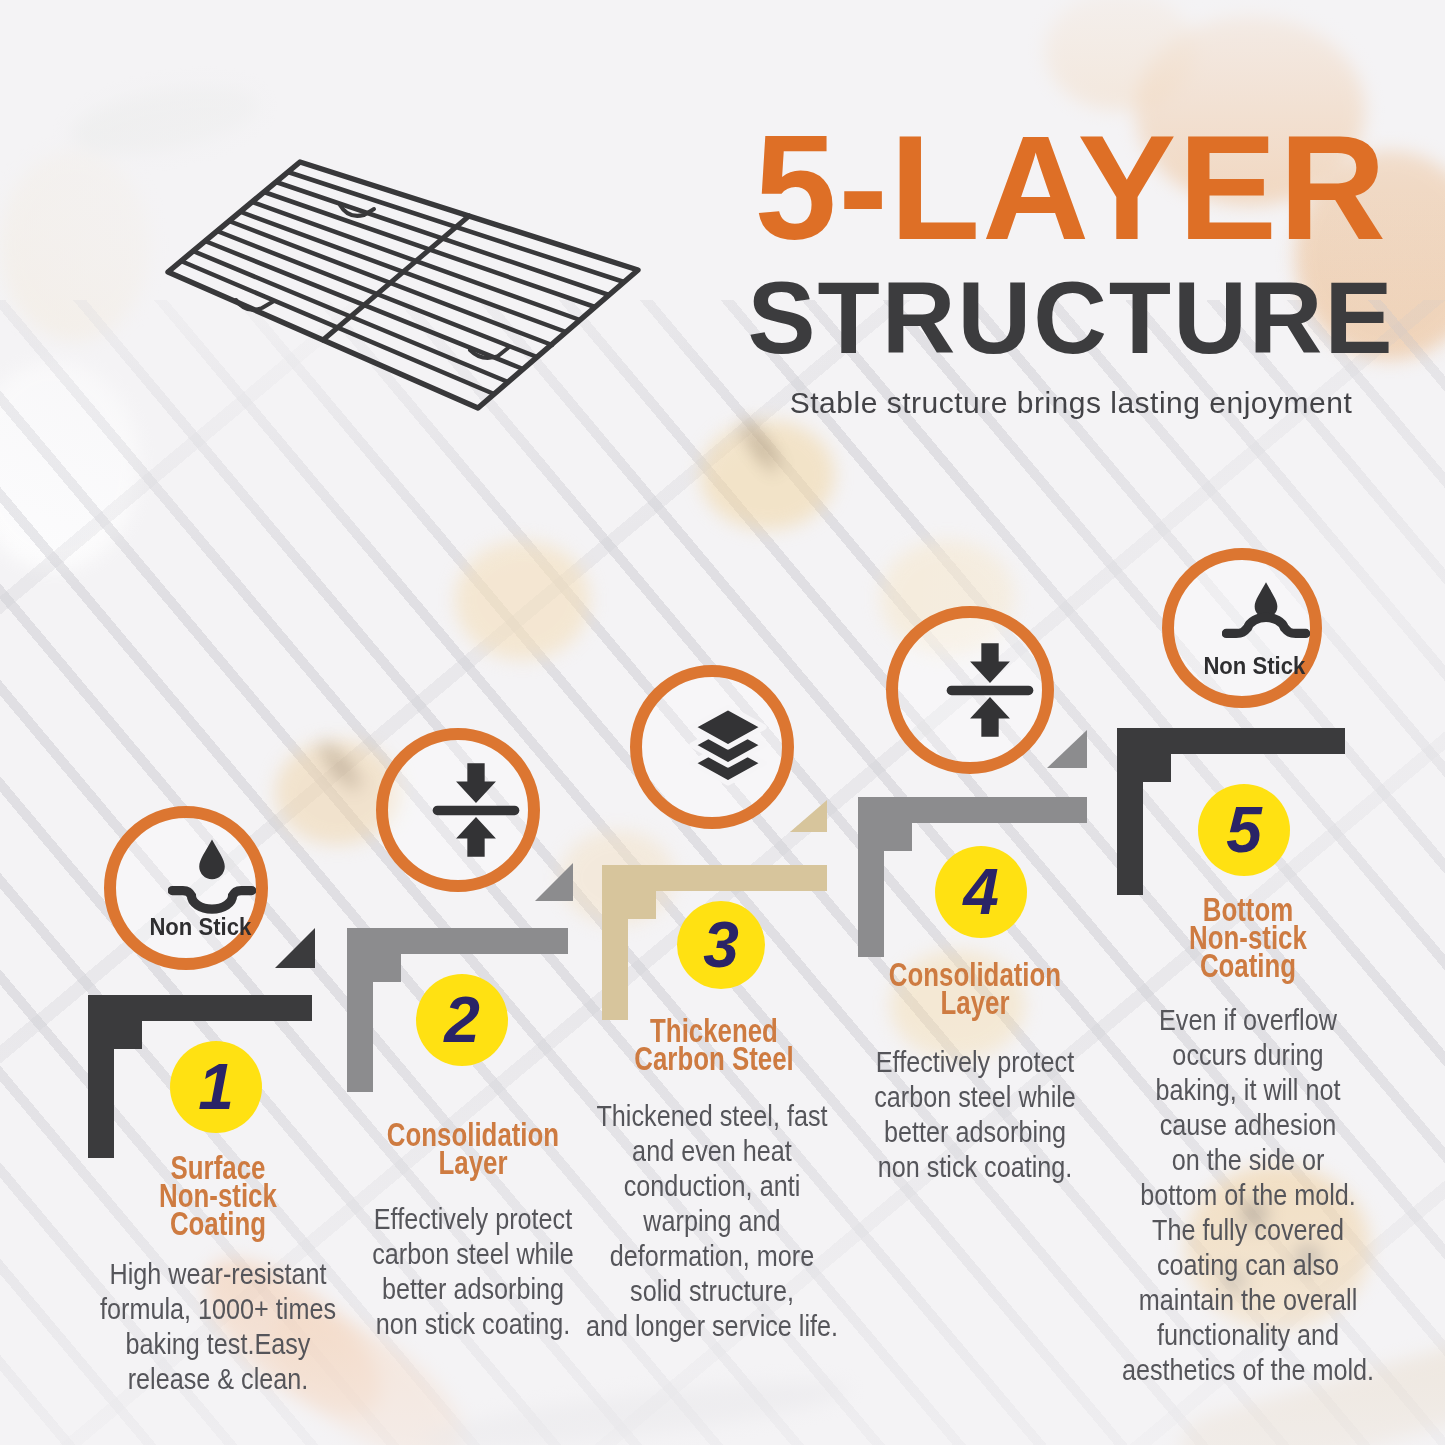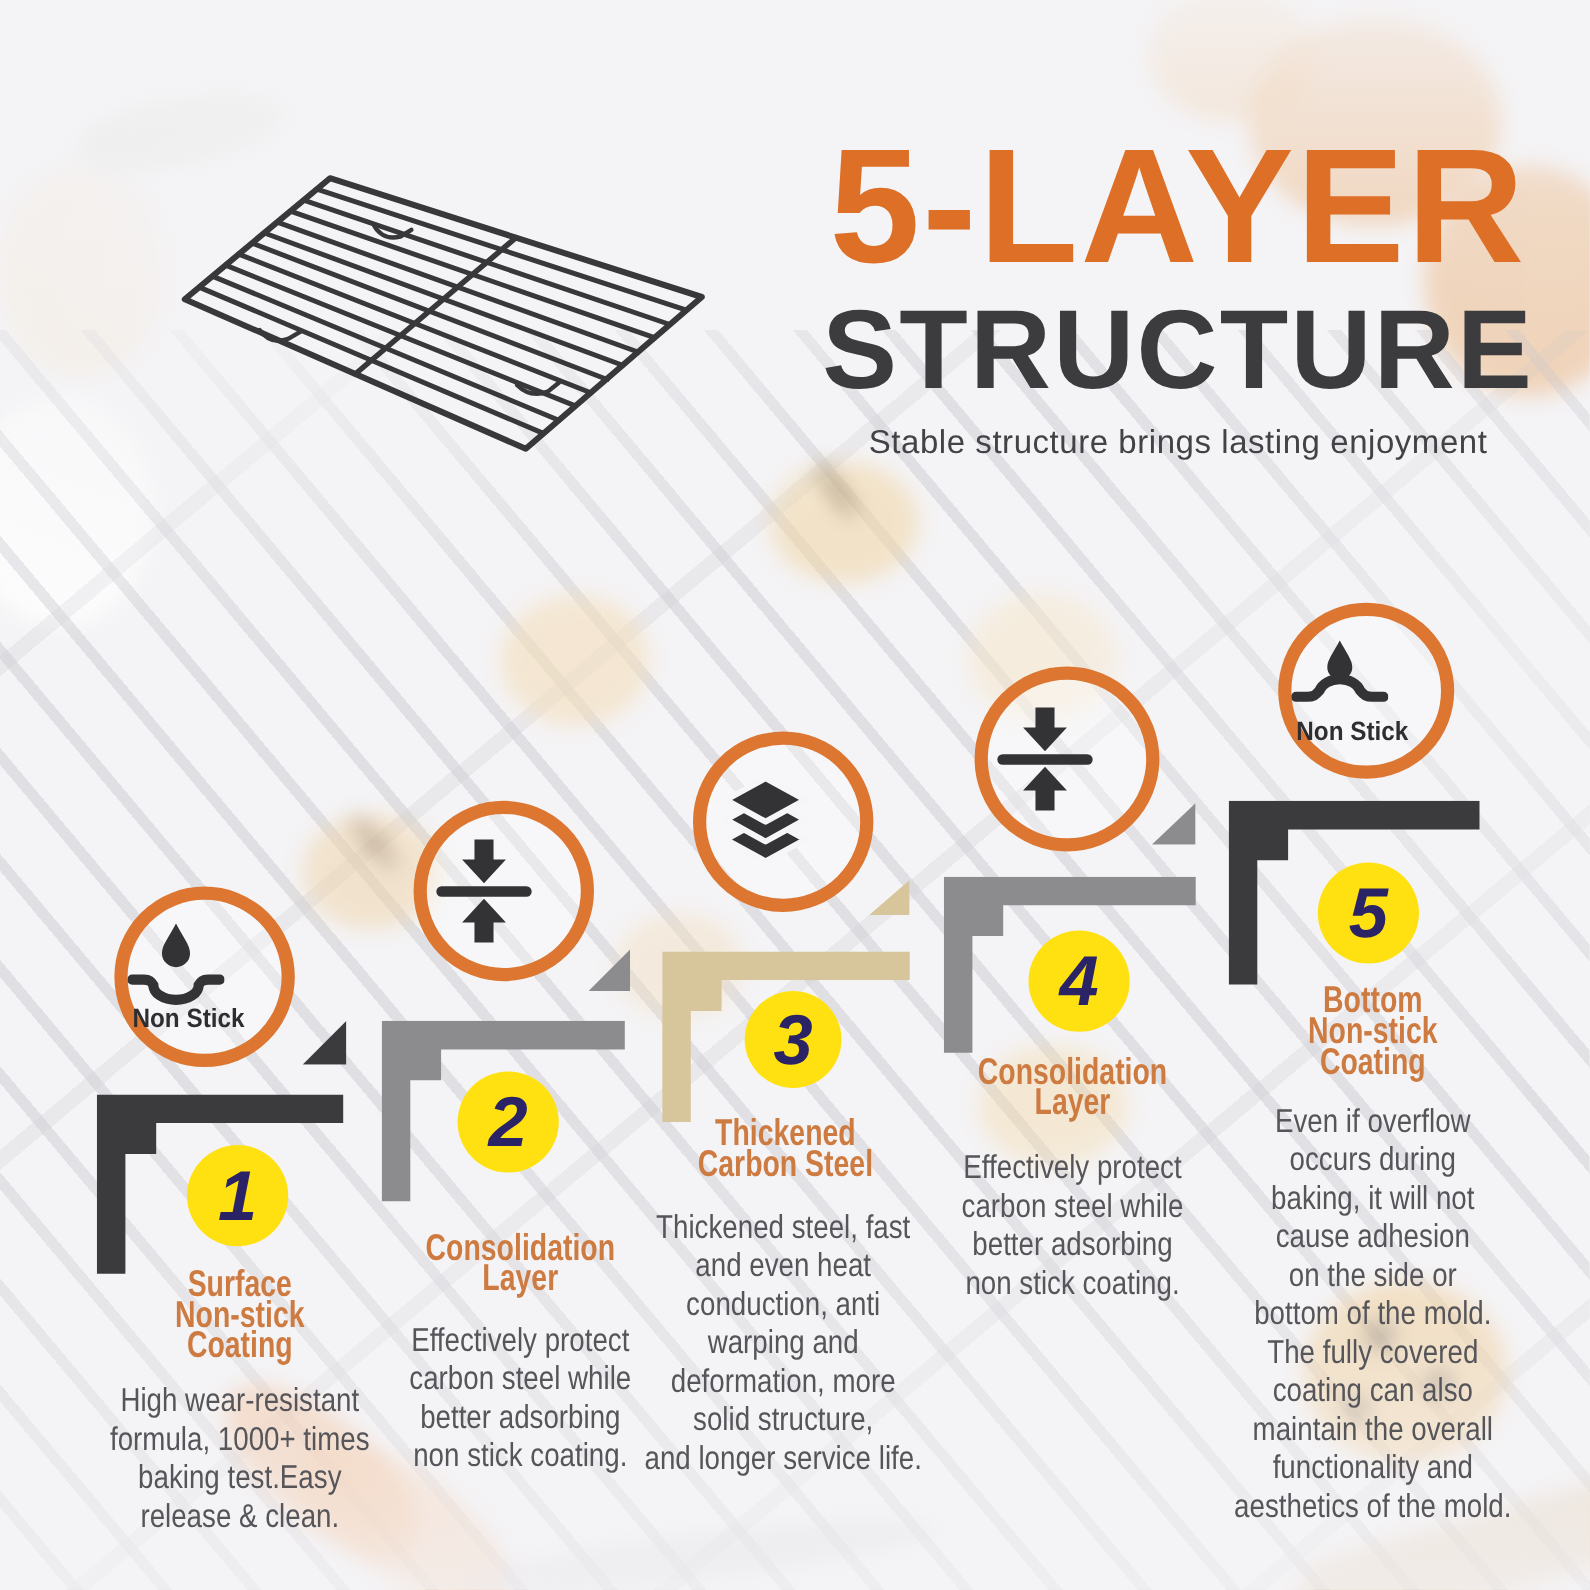--- a/index.html
+++ b/index.html
@@ -18,21 +18,21 @@
       radial-gradient(ellipse 700px 600px at 97% 42%, rgba(244,243,245,.66), rgba(244,243,245,0) 70%),
       linear-gradient(180deg, rgba(244,243,245,.85) 0%, rgba(244,243,245,0) 26%, rgba(244,243,245,0) 70%, rgba(244,243,245,.72) 100%);}
   
   .titlebox{left:690px;top:112px;width:762px;text-align:center;}
   .t1{font-size:148px;line-height:152px;font-weight:800;letter-spacing:2px;color:#DE6F26;}
   .t2{font-size:102px;line-height:104px;font-weight:800;letter-spacing:2px;color:#3C3C3E;margin-top:2px;}
   .sub{font-size:30px;line-height:34px;color:#434347;margin-top:16px;letter-spacing:.5px;}
   
   .ring{position:absolute;border:12px solid #DC7631;border-radius:50%;
         background:rgba(255,255,255,.30);box-sizing:border-box;
-        display:flex;flex-direction:column;align-items:flex-start;justify-content:center;}
+        display:flex;flex-direction:column;align-items:flex-end;justify-content:center;}
   .ring-label{font-size:24px;font-weight:600;color:#2E2E30;transform:scaleX(.92);margin-top:-2px;}
   .icon-dark{color:#333335;}
   
   .tri{position:absolute;clip-path:polygon(100% 0,100% 100%,0 100%);}
   
   .bracket{position:absolute;}
   .c-dark{color:#3B3B3D;}  .c-gray{color:#8C8C8E;}  .c-tan{color:#D7C59C;}
   .bg-dark{background:#3B3B3D;} .bg-gray{background:#8C8C8E;} .bg-tan{background:#D7C59C;}
   
   .num{position:absolute;width:92px;height:92px;border-radius:50%;background:#FFE112;

